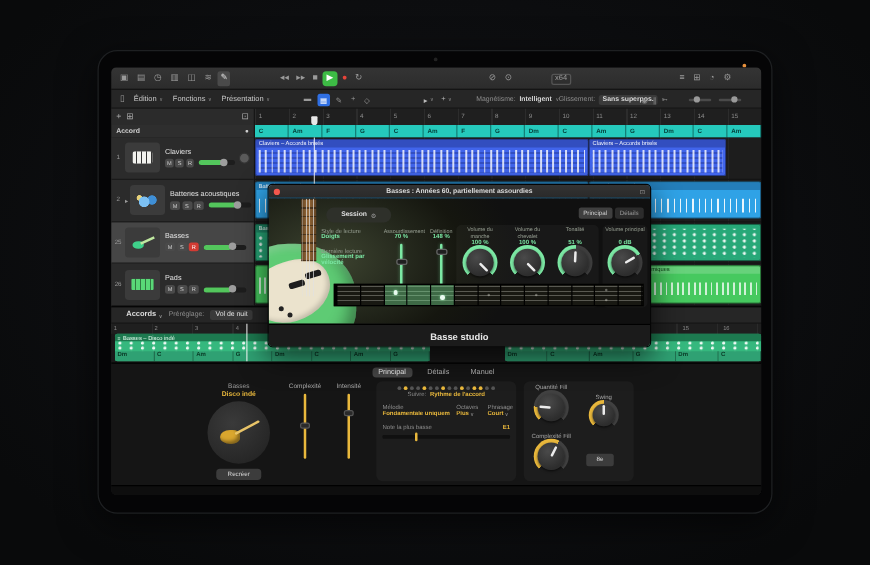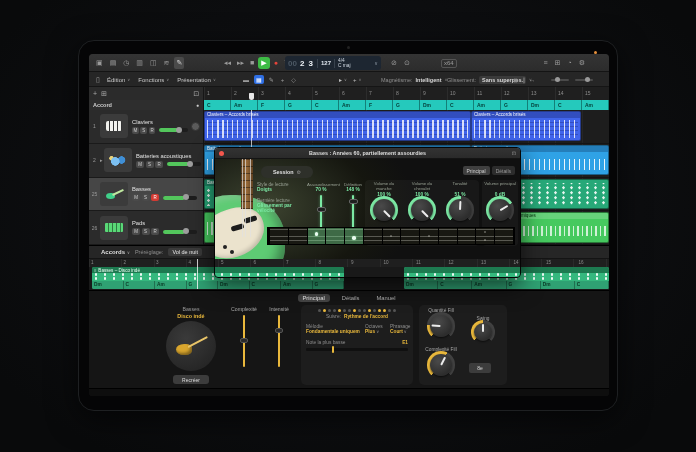--- a/index.html
+++ b/index.html
@@ -247,32 +247,20 @@
             <div class="tbi act">✎</div>
           </div>
         <div class="tb-group" id="tb-transport">
             <div class="tbi">◂◂</div>
             <div class="tbi">▸▸</div>
             <div class="tbi">■</div>
             <div class="tbi tr-play">▶</div>
             <div class="tbi tr-record">●</div>
             <div class="tbi">↻</div>
           </div>
-        <div class="lcd">
-          <span class="lcd-dim">00</span>
-          <span class="lcd-pos">2 3</span>
-          <span class="lcd-div"></span>
-          <span class="lcd-tempo">127</span>
-          <span class="lcd-div"></span>
-          <span class="lcd-keys">
-            <span>4/4</span>
-            <span>C maj</span>
-          </span>
-          <span class="lcd-chev">∨</span>
-        </div>
         <div class="tb-group" id="tb-mid">
             <div class="tbi">⊘</div>
             <div class="tbi">⊙</div>
           </div>
         <span class="x64">x64</span>
         <div class="tb-group" id="tb-right">
             <div class="tbi">≡</div>
             <div class="tbi">⊞</div>
             <div class="tbi">◔</div>
             <div class="tbi">⚙</div>
@@ -776,17 +764,20 @@
               </div>
               <div class="fret"></div>
               <div class="fret"></div>
               <div class="fret">
                 <div class="mk up"></div>
                 <div class="mk dn"></div>
               </div>
               <div class="fret"></div>
             </div>
         </div>
+        <div class="pg-foot">
+          <span class="pg-foot-text">Basse studio</span>
+        </div>
       </div>
 
     </div>
   </div>
 </div>
 
 </body></html>

